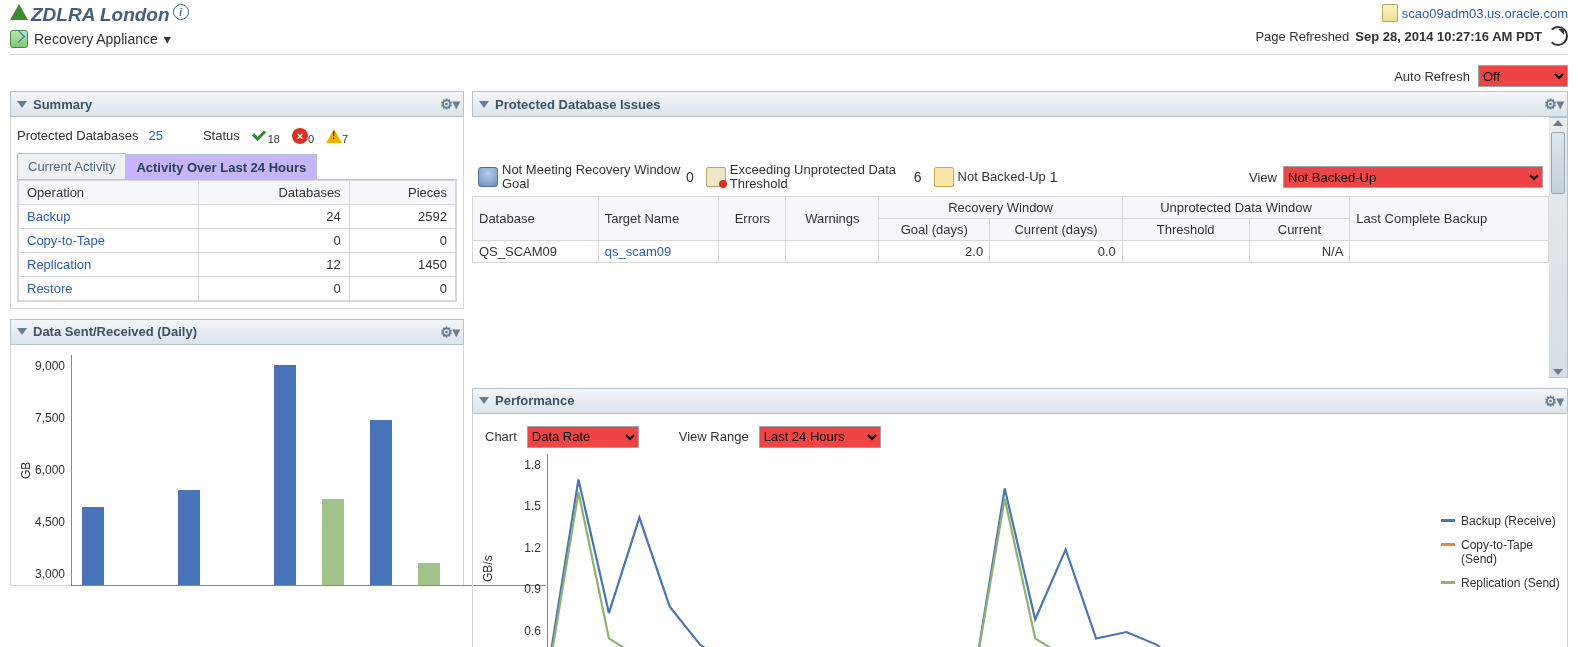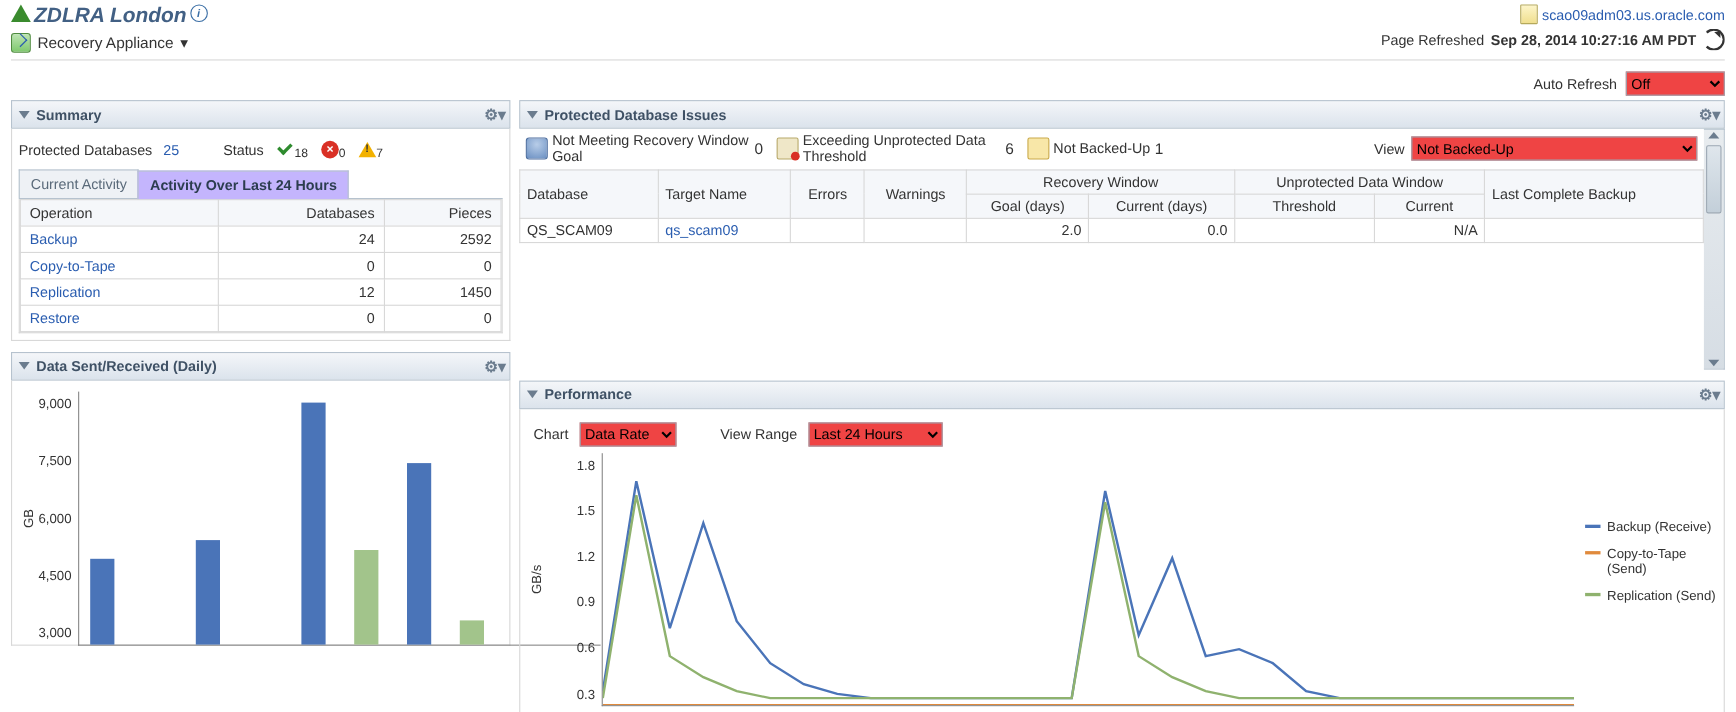--- a/index.html
+++ b/index.html
@@ -49,21 +49,21 @@
   .tabs{display:flex;border-bottom:1px solid #b6c2ce;}
   .tab{padding:5px 10px;border:1px solid #b6c2ce;border-bottom:none;background:#eef1f5;color:#5a6a7a;cursor:pointer;margin-right:-1px;}
   .tab.active{background:#c4b5fd;font-weight:bold;color:#2c3d4f;position:relative;top:1px;}
   
   table.act{width:100%;border-collapse:collapse;font-size:13px;}
   table.act th,table.act td{border:1px solid #d8d8d8;padding:4px 8px;}
   table.act th{background:#f5f7fa;font-weight:normal;color:#333;text-align:left;}
   table.act th.r,table.act td.r{text-align:right;}
   .box{border:1px solid #d8d8d8;}
   
-  .issues-filters{display:flex;align-items:center;gap:12px;padding:4px 6px;flex-wrap:nowrap;}
+  .issues-filters{display:flex;align-items:center;gap:12px;padding:4px 6px;flex-wrap:nowrap;margin-top:42px;}
   .filt{display:flex;align-items:center;gap:4px;}
   .filt-icon{width:18px;height:18px;flex-shrink:0;}
   .filt-icon.db{background:radial-gradient(circle at 50% 30%,#b8cde8,#6a8fc2);border-radius:3px;border:1px solid #4e6fa0;}
   .filt-icon.ex{background:#efe7c8;border:1px solid #b8a96a;border-radius:2px;position:relative;}
   .filt-icon.ex:after{content:"";position:absolute;right:-2px;bottom:-2px;width:8px;height:8px;background:#d93025;border-radius:50%;}
   .filt-icon.nb{background:#f8e7a8;border:1px solid #c9a94a;border-radius:2px;}
   .filt-txt{color:#333;max-width:180px;line-height:1.1;}
   .filt-n{font-size:14px;}
   .view-sel{display:flex;align-items:center;gap:6px;margin-left:auto;}
   .view-sel select{width:260px;}
@@ -308,21 +308,21 @@
       <div class="panel-hdr">
         <div class="panel-hdr-left">
           <span class="tri"></span>
           <span>Performance</span>
         </div>
         <span class="gear">⚙▾</span>
       </div>
       <div class="panel-body">
         <div class="perf-controls">
           <span>Chart</span>
-          <select style="width:88px;"><option>Data Rate</option></select>
+          <select style="width:112px;"><option>Data Rate</option></select>
           <span style="width:20px;"></span>
           <span>View Range</span>
           <select style="width:122px;"><option>Last 24 Hours</option></select>
         </div>
         <div class="perf-chart-row">
           <div class="perf-plot-wrap">
             <div class="chart-ylabel">GB/s</div>
             <div class="chart-yaxis" id="perf-yaxis">
                 <span>1.8</span>
                 <span>1.5</span>

